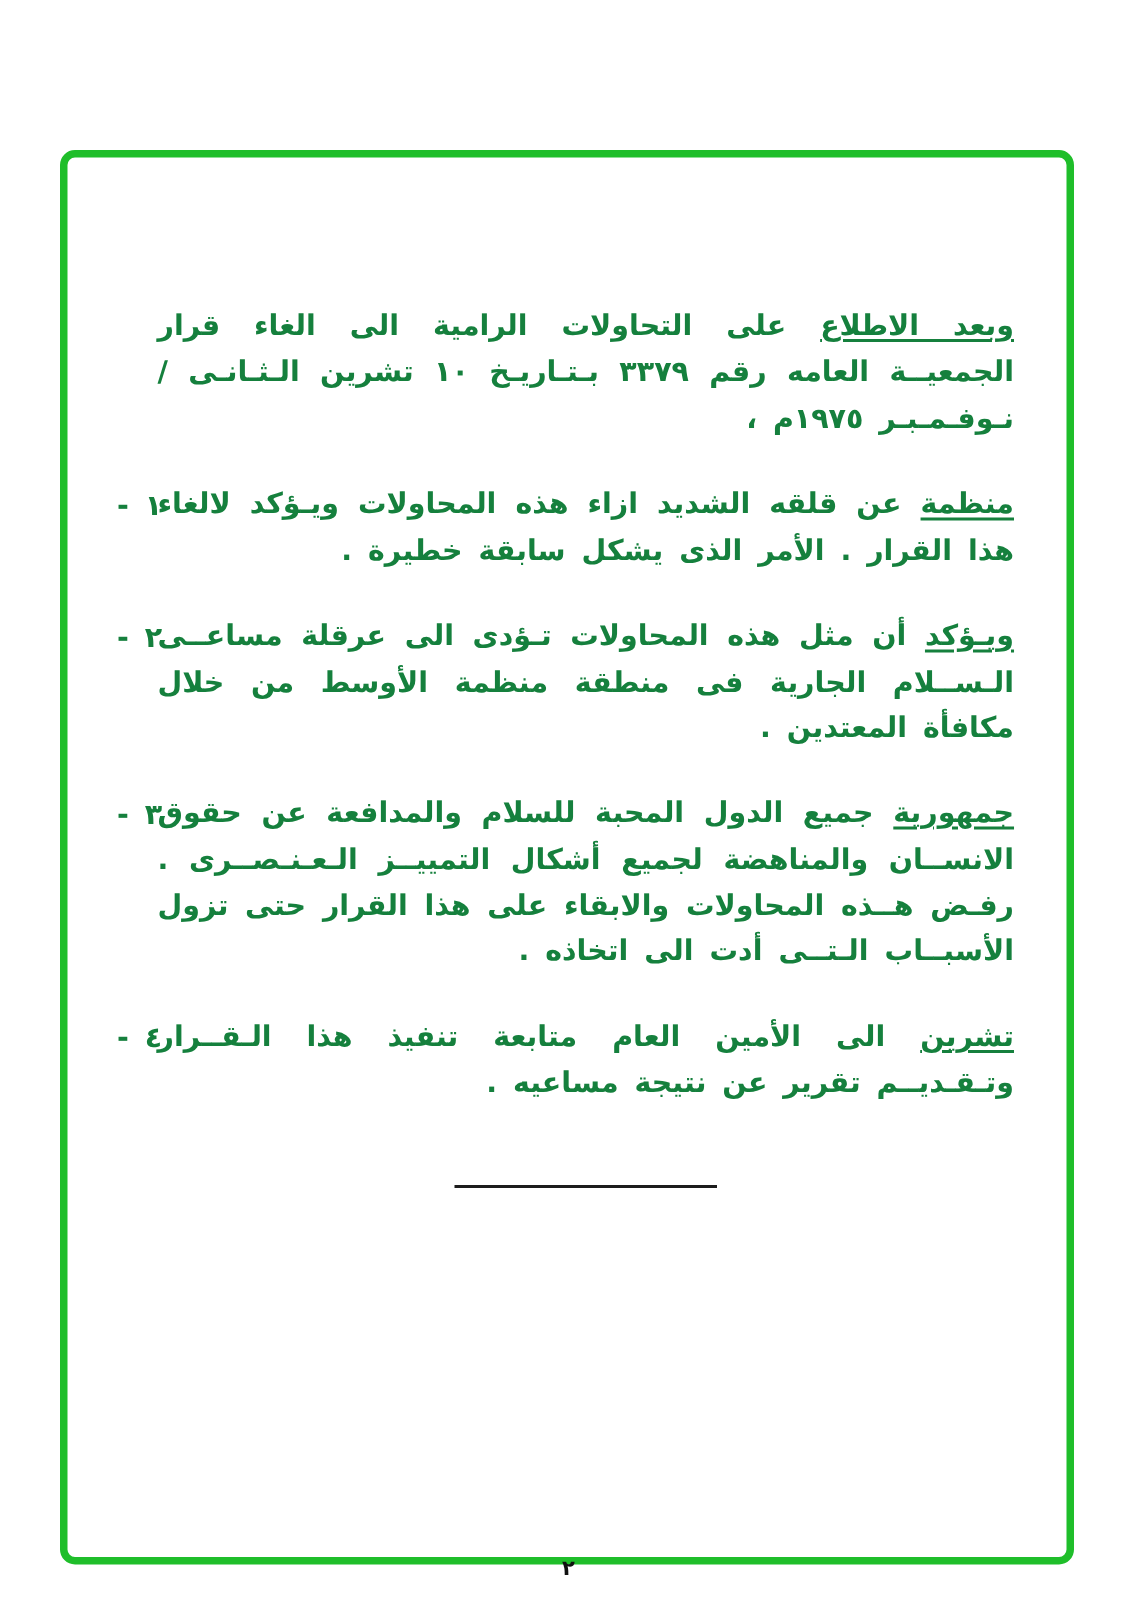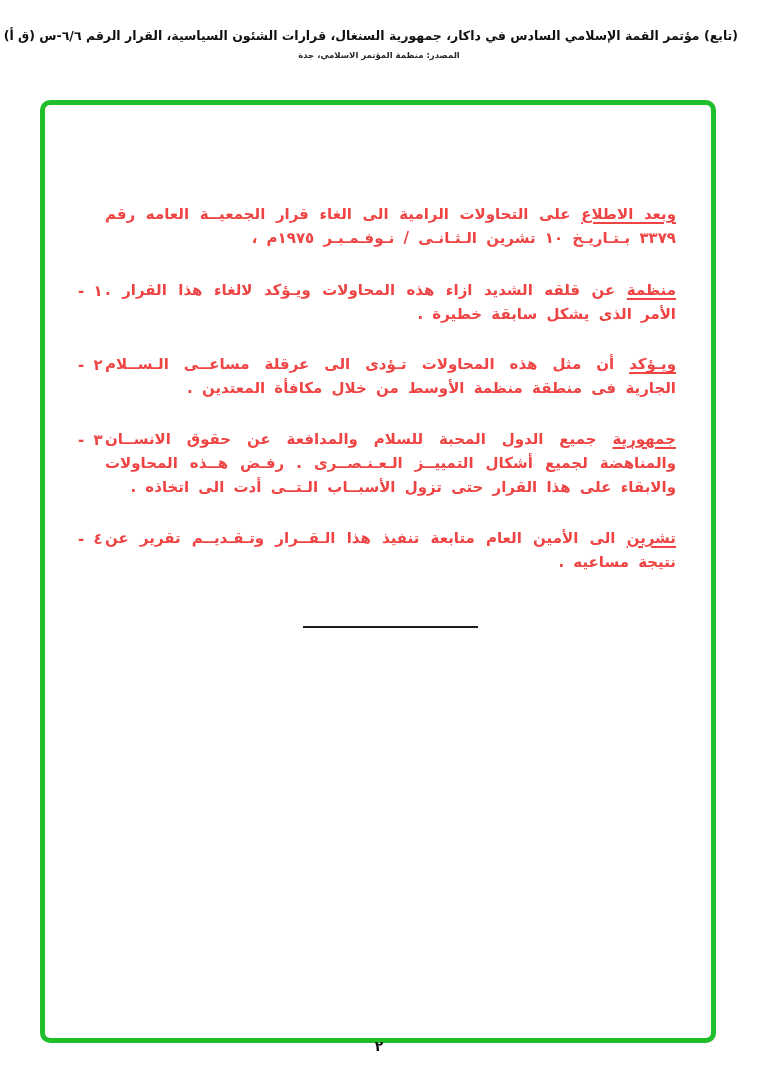--- a/index.html
+++ b/index.html
@@ -46,25 +46,25 @@
     border-radius: 10px;
     background: #ffffff;
   }
   
   .doc-content {
     position: absolute;
     top: 0; left: 0; right: 0;
     direction: rtl;
     text-align: justify;
     padding: 97px 35px 0 60px;
-    font-size: 15px;
+    font-size: 19px;
     font-weight: bold;
     line-height: 1.62;
     word-spacing: 4px;
-    color: #ef4444;
+    color: #15803d;
   }
   .para { margin-bottom: 27px; }
   .lead {
     text-decoration: underline;
     text-underline-offset: 3px;
     text-decoration-thickness: 1.5px;
   }
   .item {
     position: relative;
     margin-bottom: 26px;
@@ -92,24 +92,20 @@
     font-size: 14px;
     font-weight: bold;
     color: #101010;
   }
 </style>
 </head>
 <body>
 
 <div class="page">
 
-  <div class="header">
-    <div class="header-line1">(تابع) مؤتمر القمة الإسلامي السادس في داكار، جمهورية السنغال، قرارات الشئون السياسية، القرار الرقم ٦/٦-س (ق أ)</div>
-    <div class="header-line2">المصدر: منظمة المؤتمر الاسلامي، جدة</div>
-  </div>
 
   <div class="frame">
     <div class="doc-content">
 
       <div class="para">
         <span class="lead">وبعد الاطلاع</span>
         <span>على التحاولات الرامية الى الغاء قرار الجمعيــة العامه رقم ٣٣٧٩ بـتـاريـخ ١٠ تشرين الـثـانـى / نـوفـمـبـر ١٩٧٥م ،</span>
       </div>
 
 

